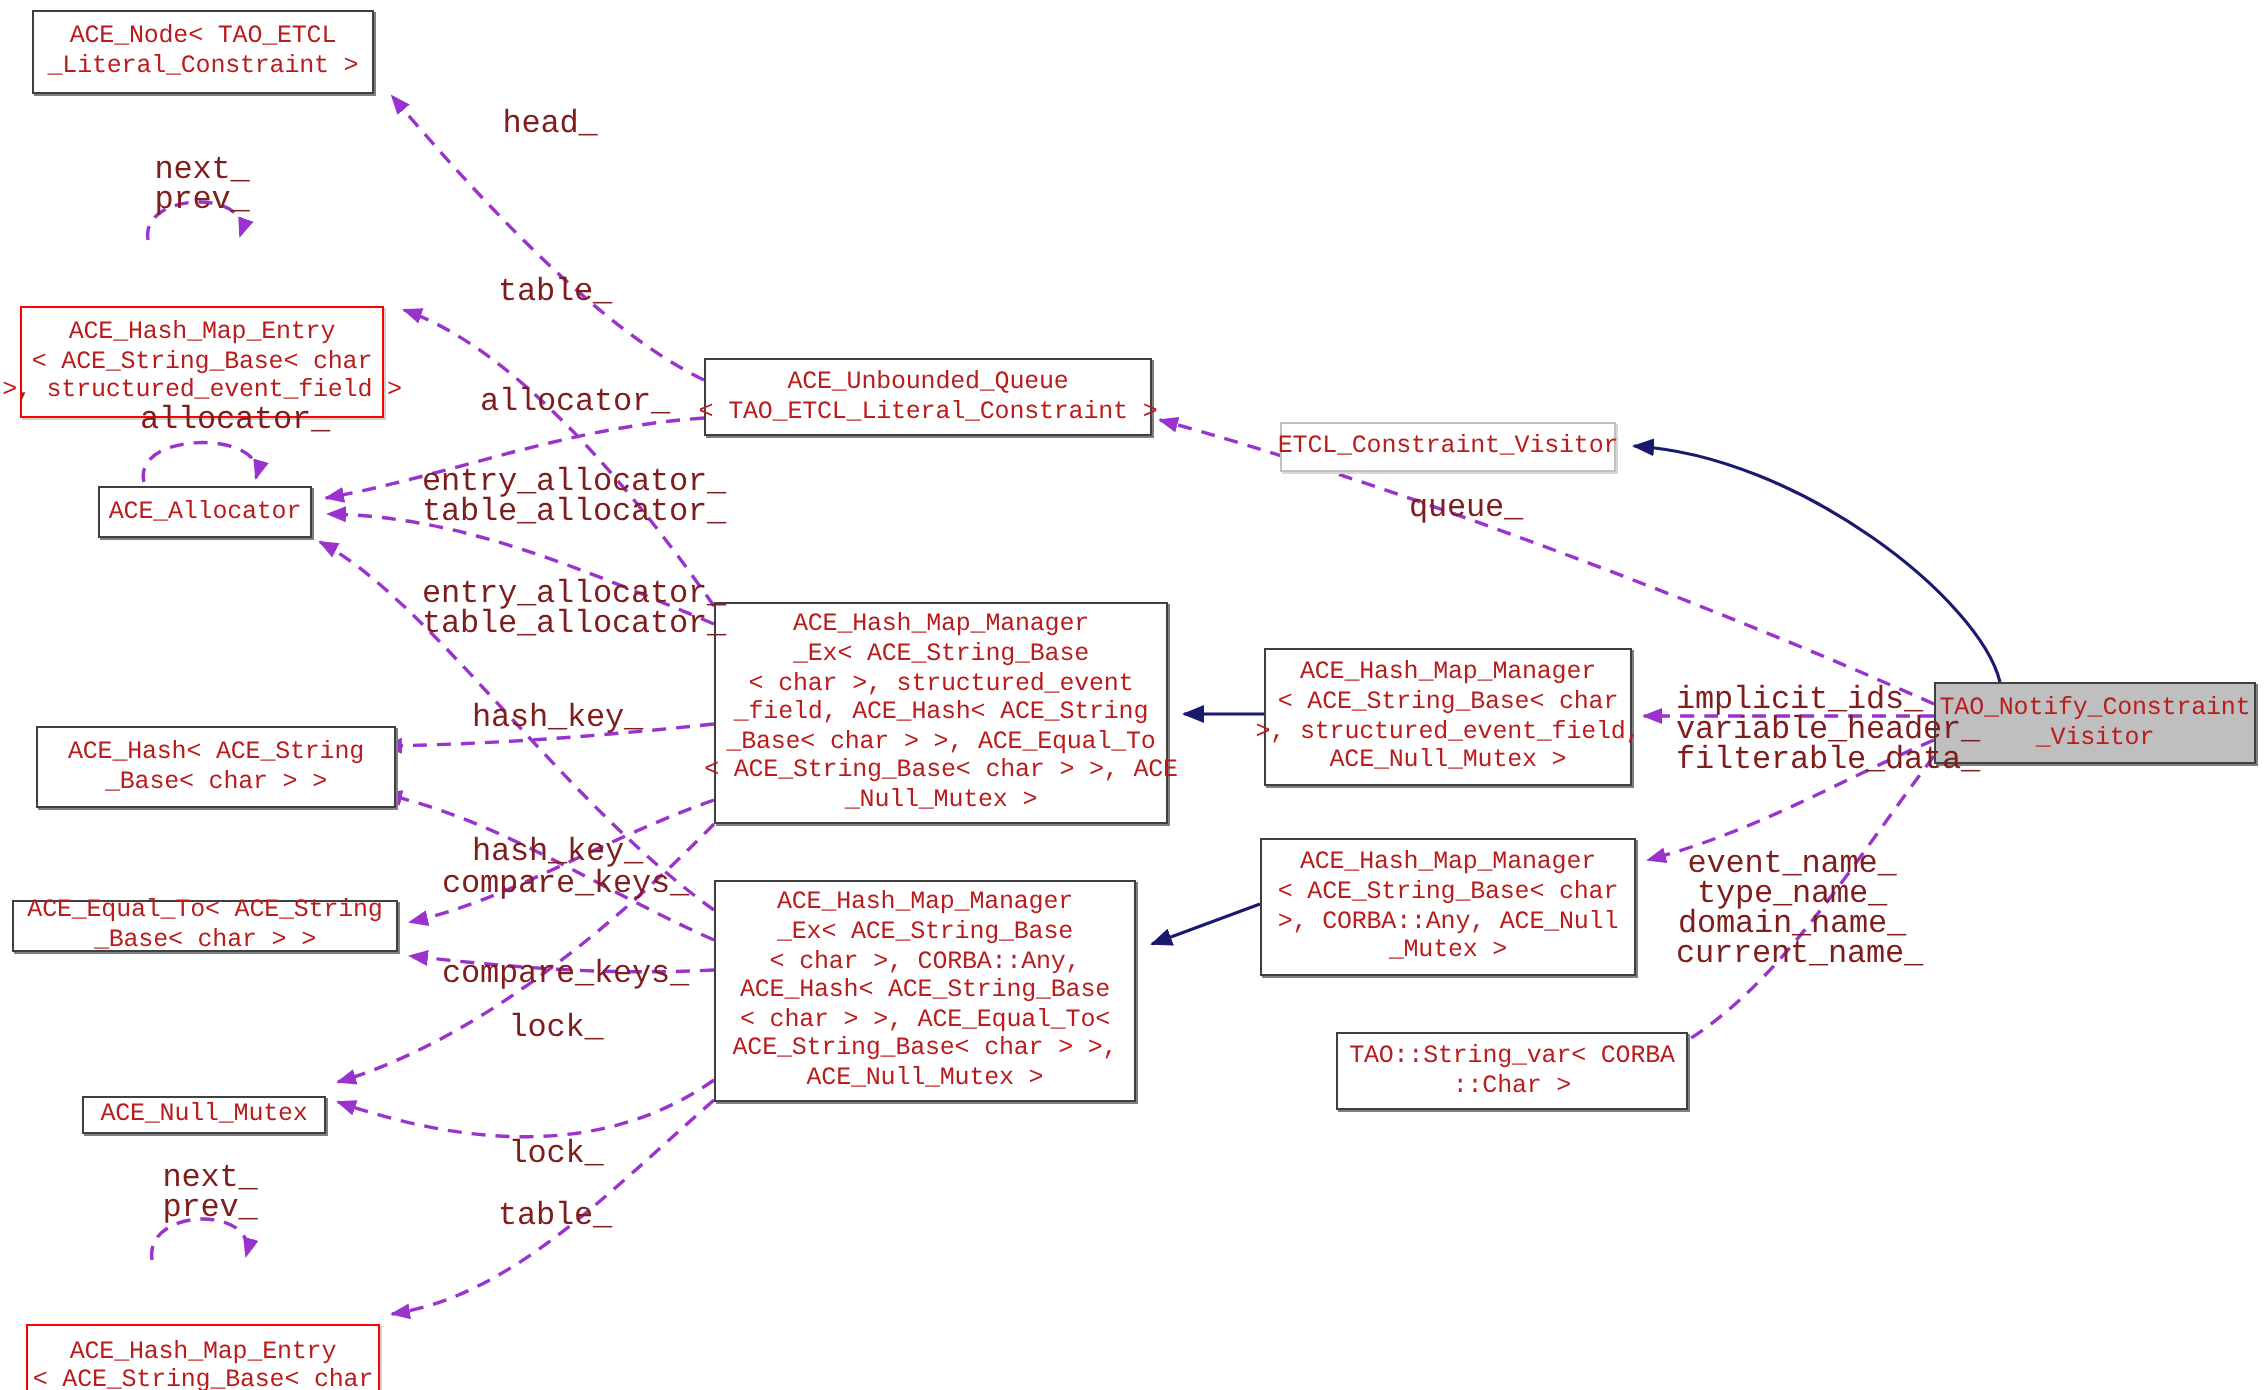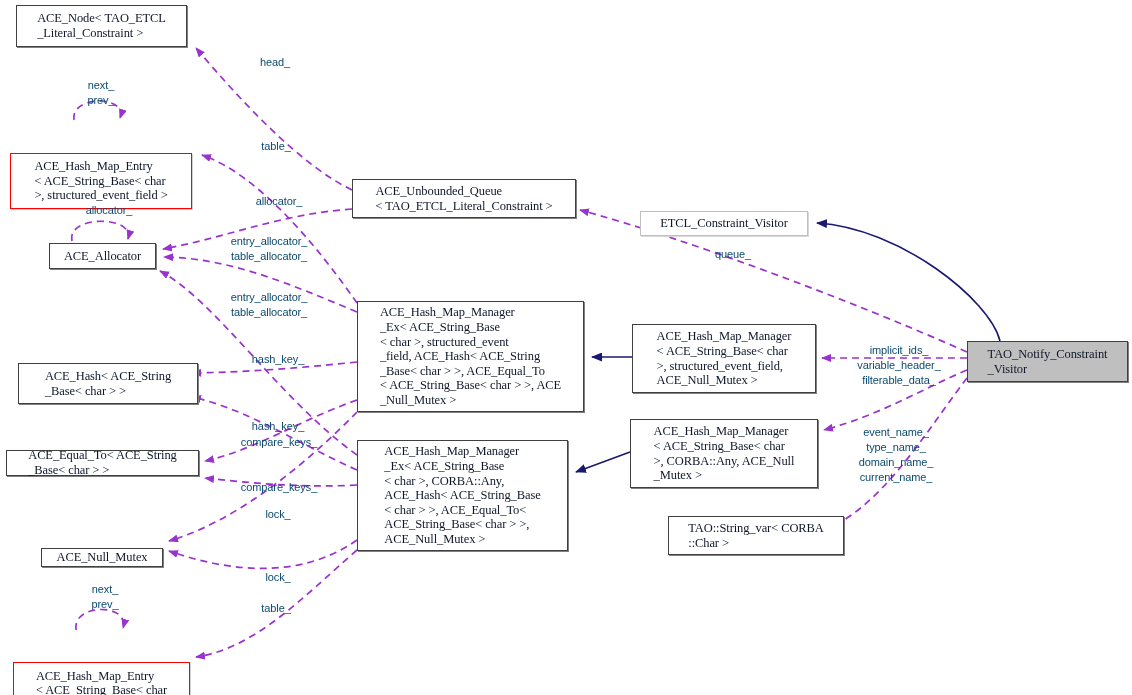--- a/index.html
+++ b/index.html
@@ -5,38 +5,38 @@
   html,body{margin:0;padding:0;background:#ffffff;}
   body{font-family:"Liberation Sans", sans-serif;}
   #diagram-root{position:relative;width:1132px;height:695px;background:#ffffff;overflow:hidden;}
   svg#edges{position:absolute;left:0;top:0;width:1132px;height:695px;}
   .node{
     position:absolute;
     box-sizing:border-box;
     background:#ffffff;
     border:1px solid #404040;
     display:flex;align-items:center;justify-content:center;
-    text-align:left;
-    font-family:Liberation Serif, serif;
+    text-align:center;
+    font-family:Liberation Mono, monospace;
     font-size:12.5px;
     line-height:14.6px;
-    color:#0f172a;
+    color:#b91c1c;
     white-space:pre;
     letter-spacing:-0.1px;
     box-shadow:1px 1px 0 0 #808080;
   }
   .node.redborder{border:1.6px solid #ff0000;box-shadow:1px 1px 0 0 #d0d0d0;margin-top:29px;}
   .node.highlight{background:#bfbfbf;border:1px solid #404040;}
   .node.light{border:1px solid #c0c0c0;box-shadow:1px 1px 0 0 #d8d8d8;}
   .edge-label{
     position:absolute;
-    font-family:Liberation Sans, sans-serif;
-    font-size:11px;
+    font-family:Liberation Mono, monospace;
+    font-size:16px;
     line-height:15px;
-    color:#0c4a6e;
+    color:#7f1d1d;
     white-space:pre;
     text-align:center;
     background:transparent;
     letter-spacing:-0.1px;
   }
 </style>
 </head>
 <body>
 
 <div id="diagram-root">

